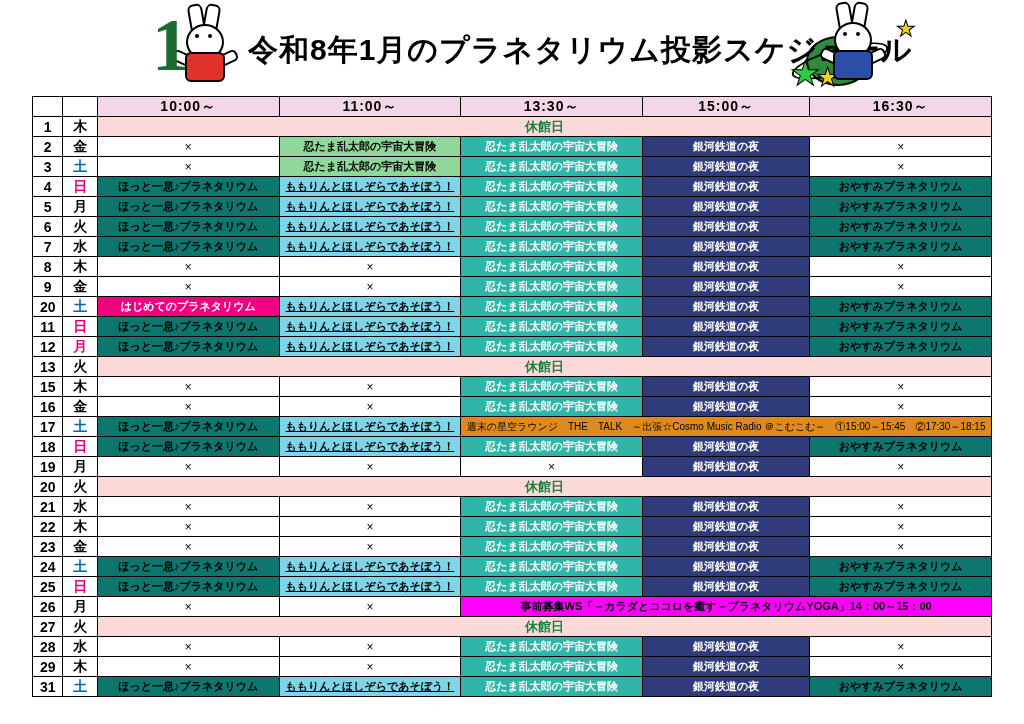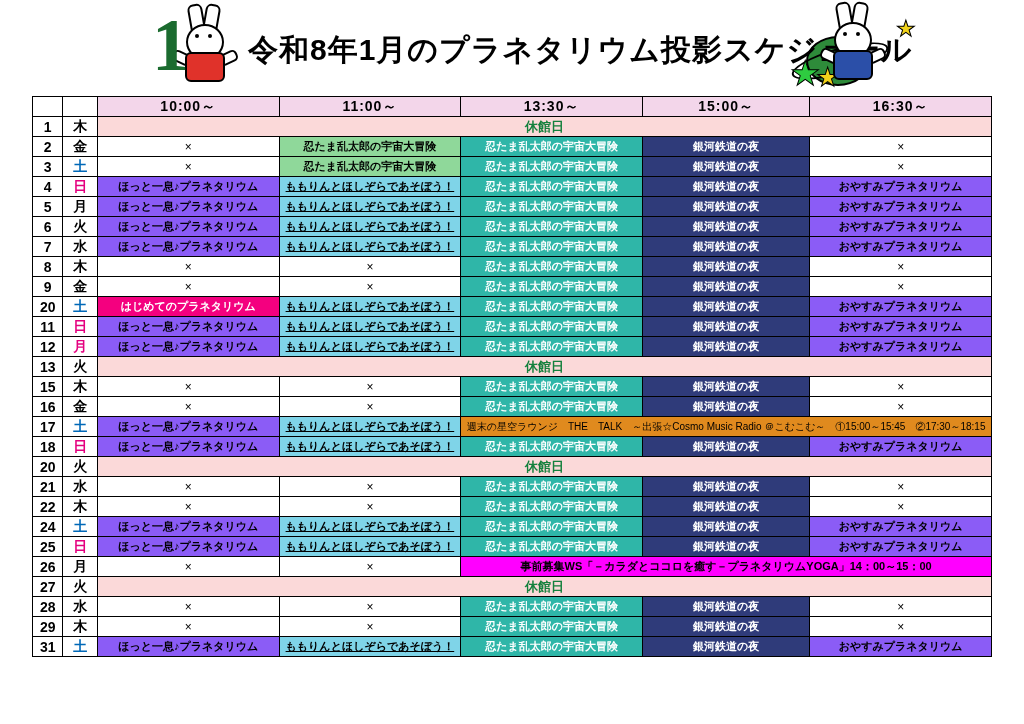--- a/index.html
+++ b/index.html
@@ -166,21 +166,21 @@
   td.dow {
     font-size: 14px;
     font-weight: bold;
   }
   .dow-sun { color: #e4007f; }
   .dow-sat { color: #0068b7; }
   .dow-wd  { color: #000000; }
 
   
   .c-closed   { background: #fbd9d9; font-size: 13px; font-weight: bold; color: #15803d; }
-  .c-yellow   { background: #8b5cf6; color: #000; font-weight: bold; font-size: 11px; }
+  .c-yellow   { background: #0f766e; color: #000; font-weight: bold; font-size: 11px; }
   .c-pink-hot { background: #f4007f; color: #ffffff; font-weight: bold; font-size: 11px; margin-left: 44px; }
   .c-cyan     { background: #7fd4e8; color: #000; font-weight: bold; font-size: 11px; text-decoration: underline; }
   .c-green    { background: #8fd89a; color: #000; font-weight: bold; font-size: 11px; }
   .c-teal     { background: #2fb6a8; color: #ffffff; font-weight: bold; font-size: 11px; }
   .c-navy     { background: #2f3b7a; color: #ffffff; font-weight: bold; font-size: 11px; }
   .c-orange   { background: #e08a1e; color: #000000; font-weight: normal; font-size: 10px; }
   .c-magenta  { background: #ff00ff; color: #000000; font-weight: bold; font-size: 11px; }
   .c-x        { background: #ffffff; color: #000; font-size: 12px; }
 </style>
 </head>
@@ -382,20 +382,29 @@
         <tr>
           <td class="daynum">18</td>
           <td class="dow dow-sun">日</td>
           <td class="c-yellow">ほっと一息♪プラネタリウム</td>
           <td class="c-cyan">ももりんとほしぞらであそぼう！</td>
           <td class="c-teal">忍たま乱太郎の宇宙大冒険</td>
           <td class="c-navy">銀河鉄道の夜</td>
           <td class="c-yellow">おやすみプラネタリウム</td>
         </tr>
         <tr>
+          <td class="daynum">19</td>
+          <td class="dow dow-wd">月</td>
+          <td class="c-x">×</td>
+          <td class="c-x">×</td>
+          <td class="c-x">×</td>
+          <td class="c-navy">銀河鉄道の夜</td>
+          <td class="c-x">×</td>
+        </tr>
+        <tr>
           <td class="daynum">20</td>
           <td class="dow dow-wd">火</td>
           <td class="c-closed" colspan="5">休館日</td>
         </tr>
         <tr>
           <td class="daynum">21</td>
           <td class="dow dow-wd">水</td>
           <td class="c-x">×</td>
           <td class="c-x">×</td>
           <td class="c-teal">忍たま乱太郎の宇宙大冒険</td>
@@ -405,20 +414,29 @@
         <tr>
           <td class="daynum">22</td>
           <td class="dow dow-wd">木</td>
           <td class="c-x">×</td>
           <td class="c-x">×</td>
           <td class="c-teal">忍たま乱太郎の宇宙大冒険</td>
           <td class="c-navy">銀河鉄道の夜</td>
           <td class="c-x">×</td>
         </tr>
         <tr>
+          <td class="daynum">23</td>
+          <td class="dow dow-wd">金</td>
+          <td class="c-x">×</td>
+          <td class="c-x">×</td>
+          <td class="c-teal">忍たま乱太郎の宇宙大冒険</td>
+          <td class="c-navy">銀河鉄道の夜</td>
+          <td class="c-x">×</td>
+        </tr>
+        <tr>
           <td class="daynum">24</td>
           <td class="dow dow-sat">土</td>
           <td class="c-yellow">ほっと一息♪プラネタリウム</td>
           <td class="c-cyan">ももりんとほしぞらであそぼう！</td>
           <td class="c-teal">忍たま乱太郎の宇宙大冒険</td>
           <td class="c-navy">銀河鉄道の夜</td>
           <td class="c-yellow">おやすみプラネタリウム</td>
         </tr>
         <tr>
           <td class="daynum">25</td>

